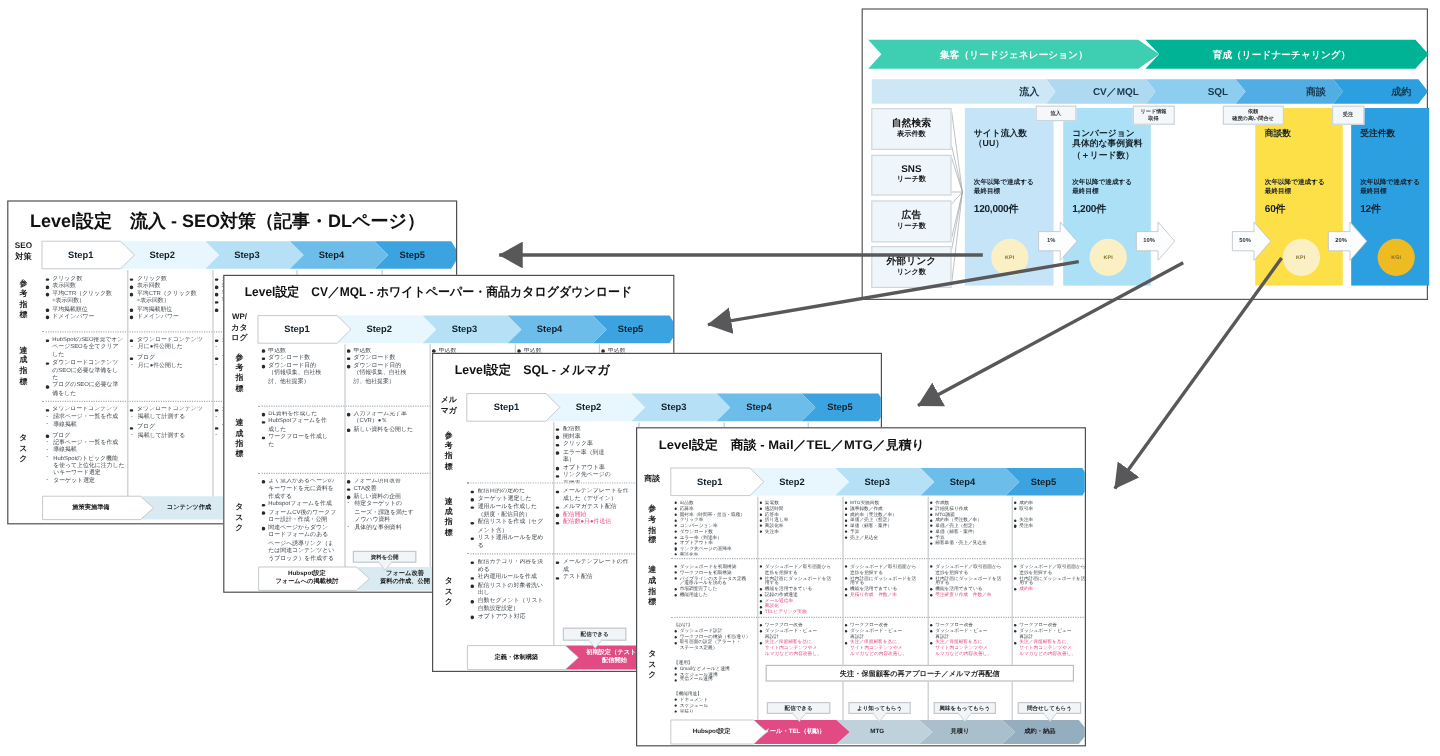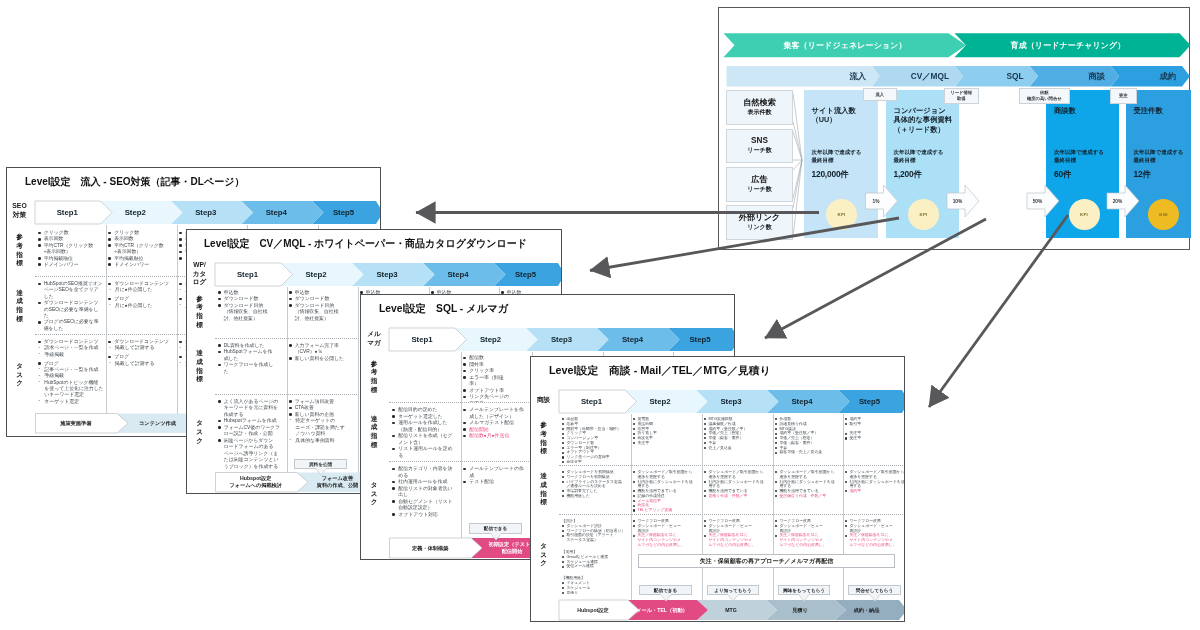--- a/index.html
+++ b/index.html
@@ -123,21 +123,21 @@
     <div>具体的な事例資料</div>
     <div>（＋リード数）</div>
   </div>
   <div class="fn-cg">
     <div>次年以降で達成する</div>
     <div>最終目標</div>
     <div class="fn-cv">1,200件</div>
   </div>
   <div class="fn-kpi" style="left:22.5px;top:109px;width:31px;height:31px;background:#fbf0c4">KPI</div>
 </div>
-<div class="fn-col" style="left:327px;top:82px;width:73px;height:148px;background:#0ea5e9">
+<div class="fn-col" style="left:327px;top:82px;width:73px;height:148px;background:#fde047">
   <div class="fn-ct">
     <div>商談数</div>
   </div>
   <div class="fn-cg">
     <div>次年以降で達成する</div>
     <div>最終目標</div>
     <div class="fn-cv">60件</div>
   </div>
   <div class="fn-kpi" style="left:22.5px;top:109px;width:31px;height:31px;background:#fbf0c4">KPI</div>
 </div>
@@ -171,21 +171,21 @@
 <path d="M228.0,185 L246.0,185 L246.0,177 L260.0,193 L246.0,209 L246.0,201 L228.0,201 Z" fill="#fbfdfe" stroke="#bcc3c9" stroke-width="0.7"></path>
 <path d="M308.0,185 L326.0,185 L326.0,177 L340.0,193 L326.0,209 L326.0,201 L308.0,201 Z" fill="#fbfdfe" stroke="#bcc3c9" stroke-width="0.7"></path>
 <path d="M388.0,185 L406.0,185 L406.0,177 L420.0,193 L406.0,209 L406.0,201 L388.0,201 Z" fill="#fbfdfe" stroke="#bcc3c9" stroke-width="0.7"></path>
 </svg>
 <div class="fn-convtxt" style="left:146.5px;top:185px;width:21px;height:16px">1%</div>
 <div class="fn-convtxt" style="left:228.0px;top:185px;width:21px;height:16px">10%</div>
 <div class="fn-convtxt" style="left:308.0px;top:185px;width:21px;height:16px">50%</div>
 <div class="fn-convtxt" style="left:388.0px;top:185px;width:21px;height:16px">20%</div>
 </div>
 <div class="doc" id="doc1" style="left:5.5px;top:167px;width:375.5px;height:270px;z-index:4">
-  <div class="doc-title" style="left:18.5px;top:6.5px;font-size:10px;transform:scaleX(1.0)">Level設定　流入 - SEO対策（記事・DLページ）</div>
+  <div class="doc-title" style="left:18.5px;top:6.5px;font-size:15px;transform:scaleX(1.0)">Level設定　流入 - SEO対策（記事・DLページ）</div>
   <svg style="position:absolute;left:0;top:0;width:375.5px;height:270px;z-index:2;pointer-events:none">
   <polygon points="305,33 369,33 376,44.5 369,56 305,56 316.5,44.5" fill="#3ba4e0"></polygon>
   <polygon points="234.5,33 305,33 316.5,44.5 305,56 234.5,56 246,44.5" fill="#6dbdea"></polygon>
   <polygon points="164,33 234.5,33 246,44.5 234.5,56 164,56 175.5,44.5" fill="#b5e0f5"></polygon>
   <polygon points="93.5,33 164,33 175.5,44.5 164,56 93.5,56 105,44.5" fill="#e8f6fd"></polygon>
   <polygon points="28,33 93.5,33 105,44.5 93.5,56 28,56" fill="#ffffff" stroke="#b9bfc4" stroke-width="0.7"></polygon>
   </svg>
   <div class="steplab" style="left:28px;top:33px;width:65.5px;height:23px;font-size:7.8px">Step1</div>
   <div class="steplab" style="left:93.5px;top:33px;width:70.5px;height:23px;font-size:7.8px">Step2</div>
   <div class="steplab" style="left:164px;top:33px;width:70.5px;height:23px;font-size:7.8px">Step3</div>

